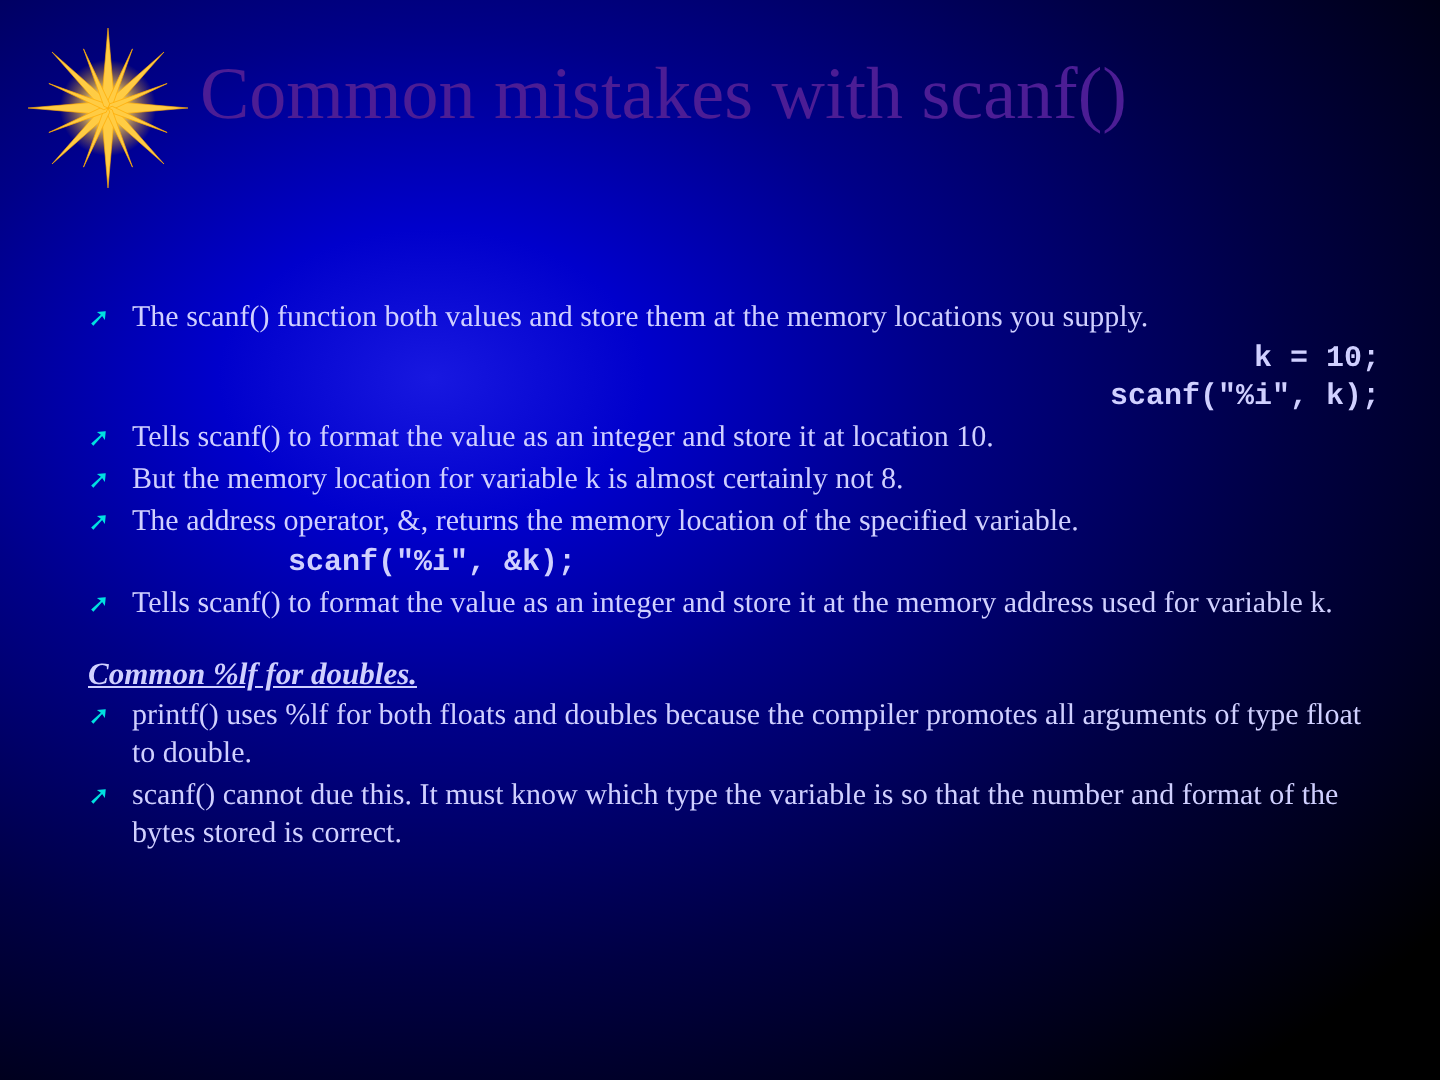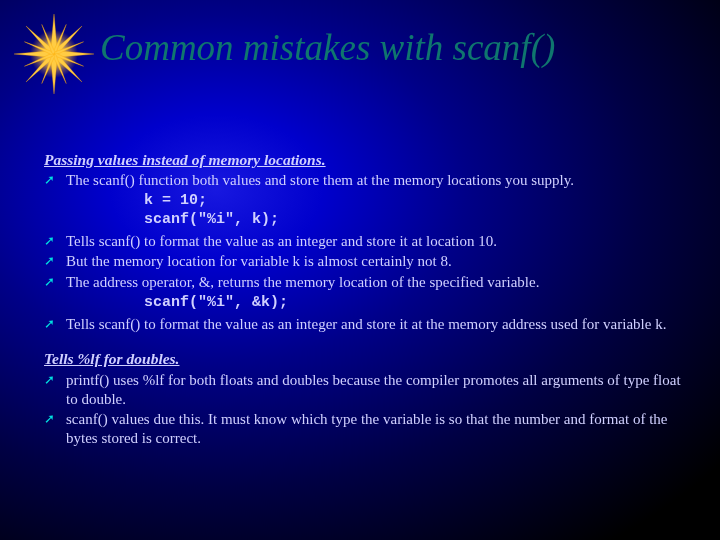--- a/index.html
+++ b/index.html
@@ -15,22 +15,21 @@
     top: 14px;
     left: 14px;
     width: 80px;
     height: 80px;
   }
   .title {
     position: absolute;
     top: 26px;
     left: 100px;
     font-size: 37px;
-    font-style: italic;
-    color: #0f766e;
+    color: #4c1d95;
     font-family: 'Times New Roman', Times, serif;
   }
   .content {
     position: absolute;
     top: 150px;
     left: 44px;
     right: 30px;
     color: #d0d0ff;
     font-size: 15px;
     line-height: 1.25;
@@ -59,20 +58,21 @@
   }
   .code-block {
     font-family: 'Courier New', Courier, monospace;
     font-weight: bold;
     margin-left: 100px;
     margin-top: 2px;
     margin-bottom: 2px;
     white-space: pre;
     font-size: 15px;
     color: #d0d0ff;
+    text-align: right;
   }
   .code-inline {
     font-family: 'Courier New', Courier, monospace;
     font-weight: bold;
     margin-left: 100px;
     margin-top: 2px;
     margin-bottom: 2px;
     font-size: 15px;
     color: #d0d0ff;
   }
@@ -109,21 +109,20 @@
       <polygon points="50,10 52,48 50,50 48,48" transform="rotate(292.5 50 50)"></polygon>
       <polygon points="50,10 52,48 50,50 48,48" transform="rotate(337.5 50 50)"></polygon>
     </g>
   </svg>
 </div>
 
 <div class="title">Common mistakes with scanf()</div>
 
 <div class="content">
 
-  <div class="section-head">Passing values instead of memory locations.</div>
 
   <div class="bullet-row">
     <span class="bullet-icon">➚</span>
     <span class="bullet-text">The scanf() function both values and store them at the memory locations you supply.</span>
   </div>
 
   <div class="code-block">k = 10;
 scanf("%i", k);</div>
 
   <div class="bullet-row">
@@ -141,24 +140,24 @@
 
   <div class="code-inline">scanf("%i", &amp;k);</div>
 
   <div class="bullet-row">
     <span class="bullet-icon">➚</span>
     <span class="bullet-text">Tells scanf() to format the value as an integer and store it at the memory address used for variable k.</span>
   </div>
 
   <div class="gap"></div>
 
-  <div class="section-head">Tells %lf for doubles.</div>
+  <div class="section-head">Common %lf for doubles.</div>
 
   <div class="bullet-row">
     <span class="bullet-icon">➚</span>
     <span class="bullet-text">printf() uses %lf for both floats and doubles because the compiler promotes all arguments of type float to double.</span>
   </div>
   <div class="bullet-row">
     <span class="bullet-icon">➚</span>
-    <span class="bullet-text">scanf() values due this. It must know which type the variable is so that the number and format of the bytes stored is correct.</span>
+    <span class="bullet-text">scanf() cannot due this. It must know which type the variable is so that the number and format of the bytes stored is correct.</span>
   </div>
 
 </div>
 
 </body></html>

